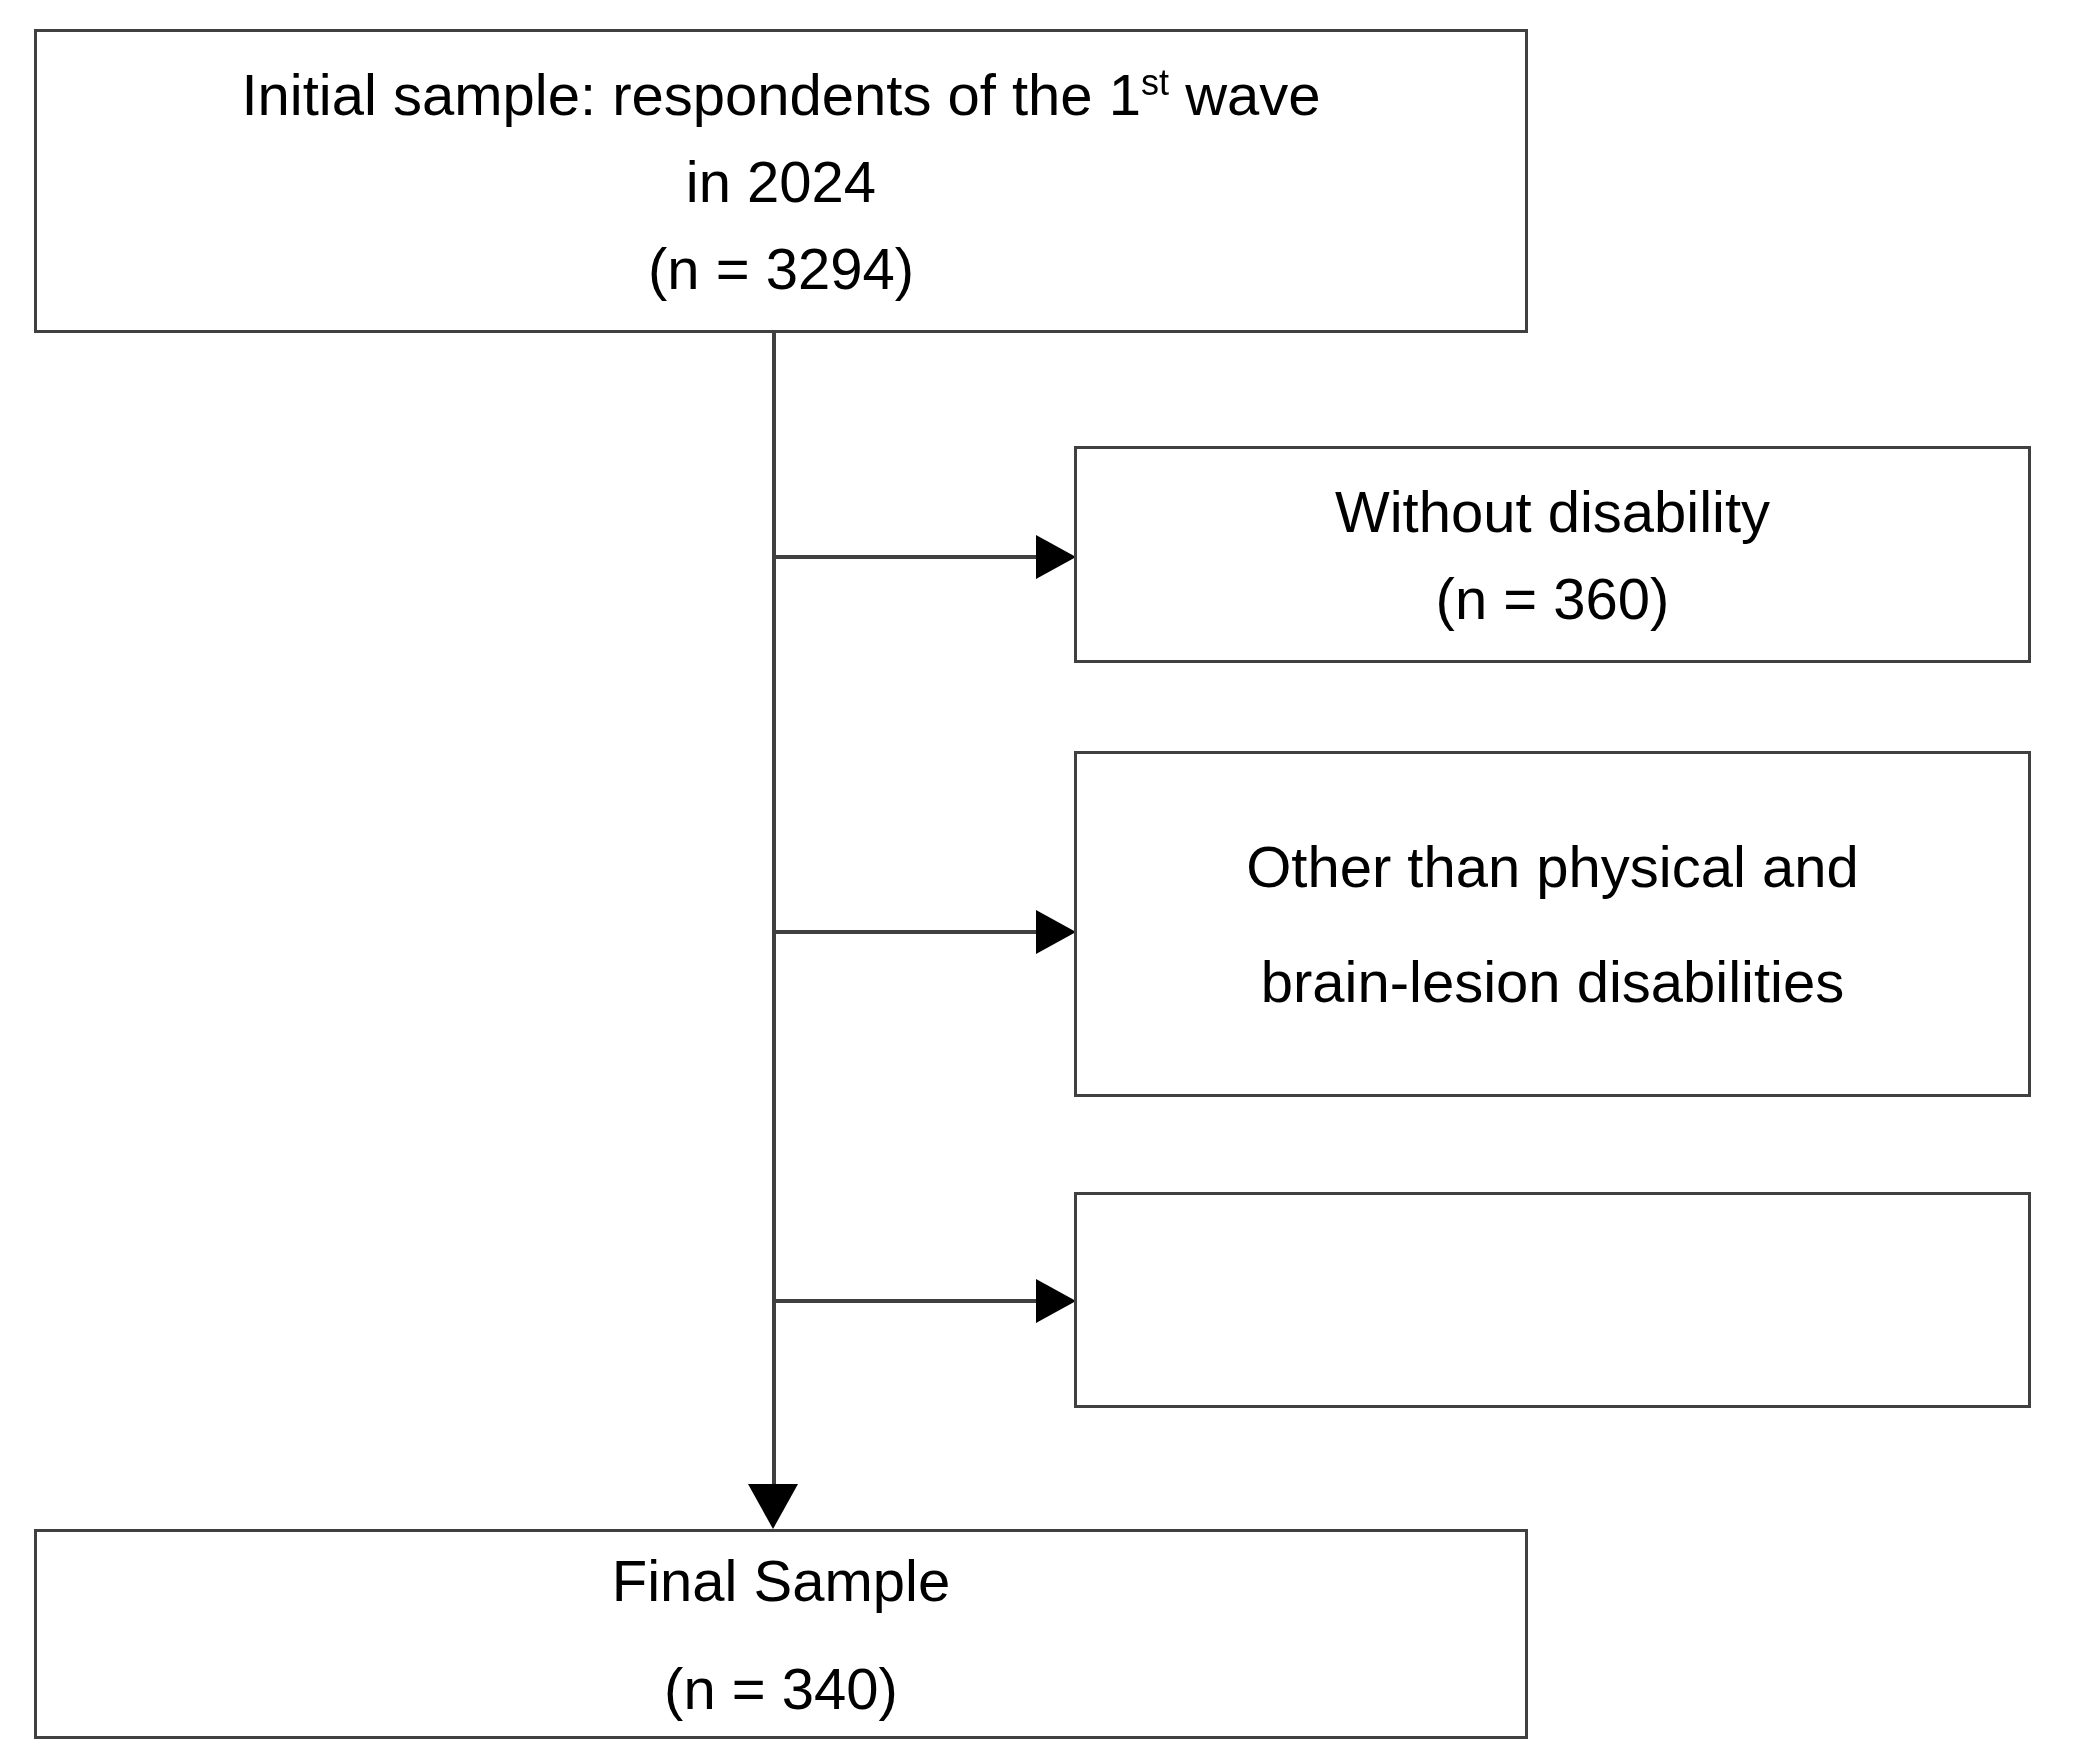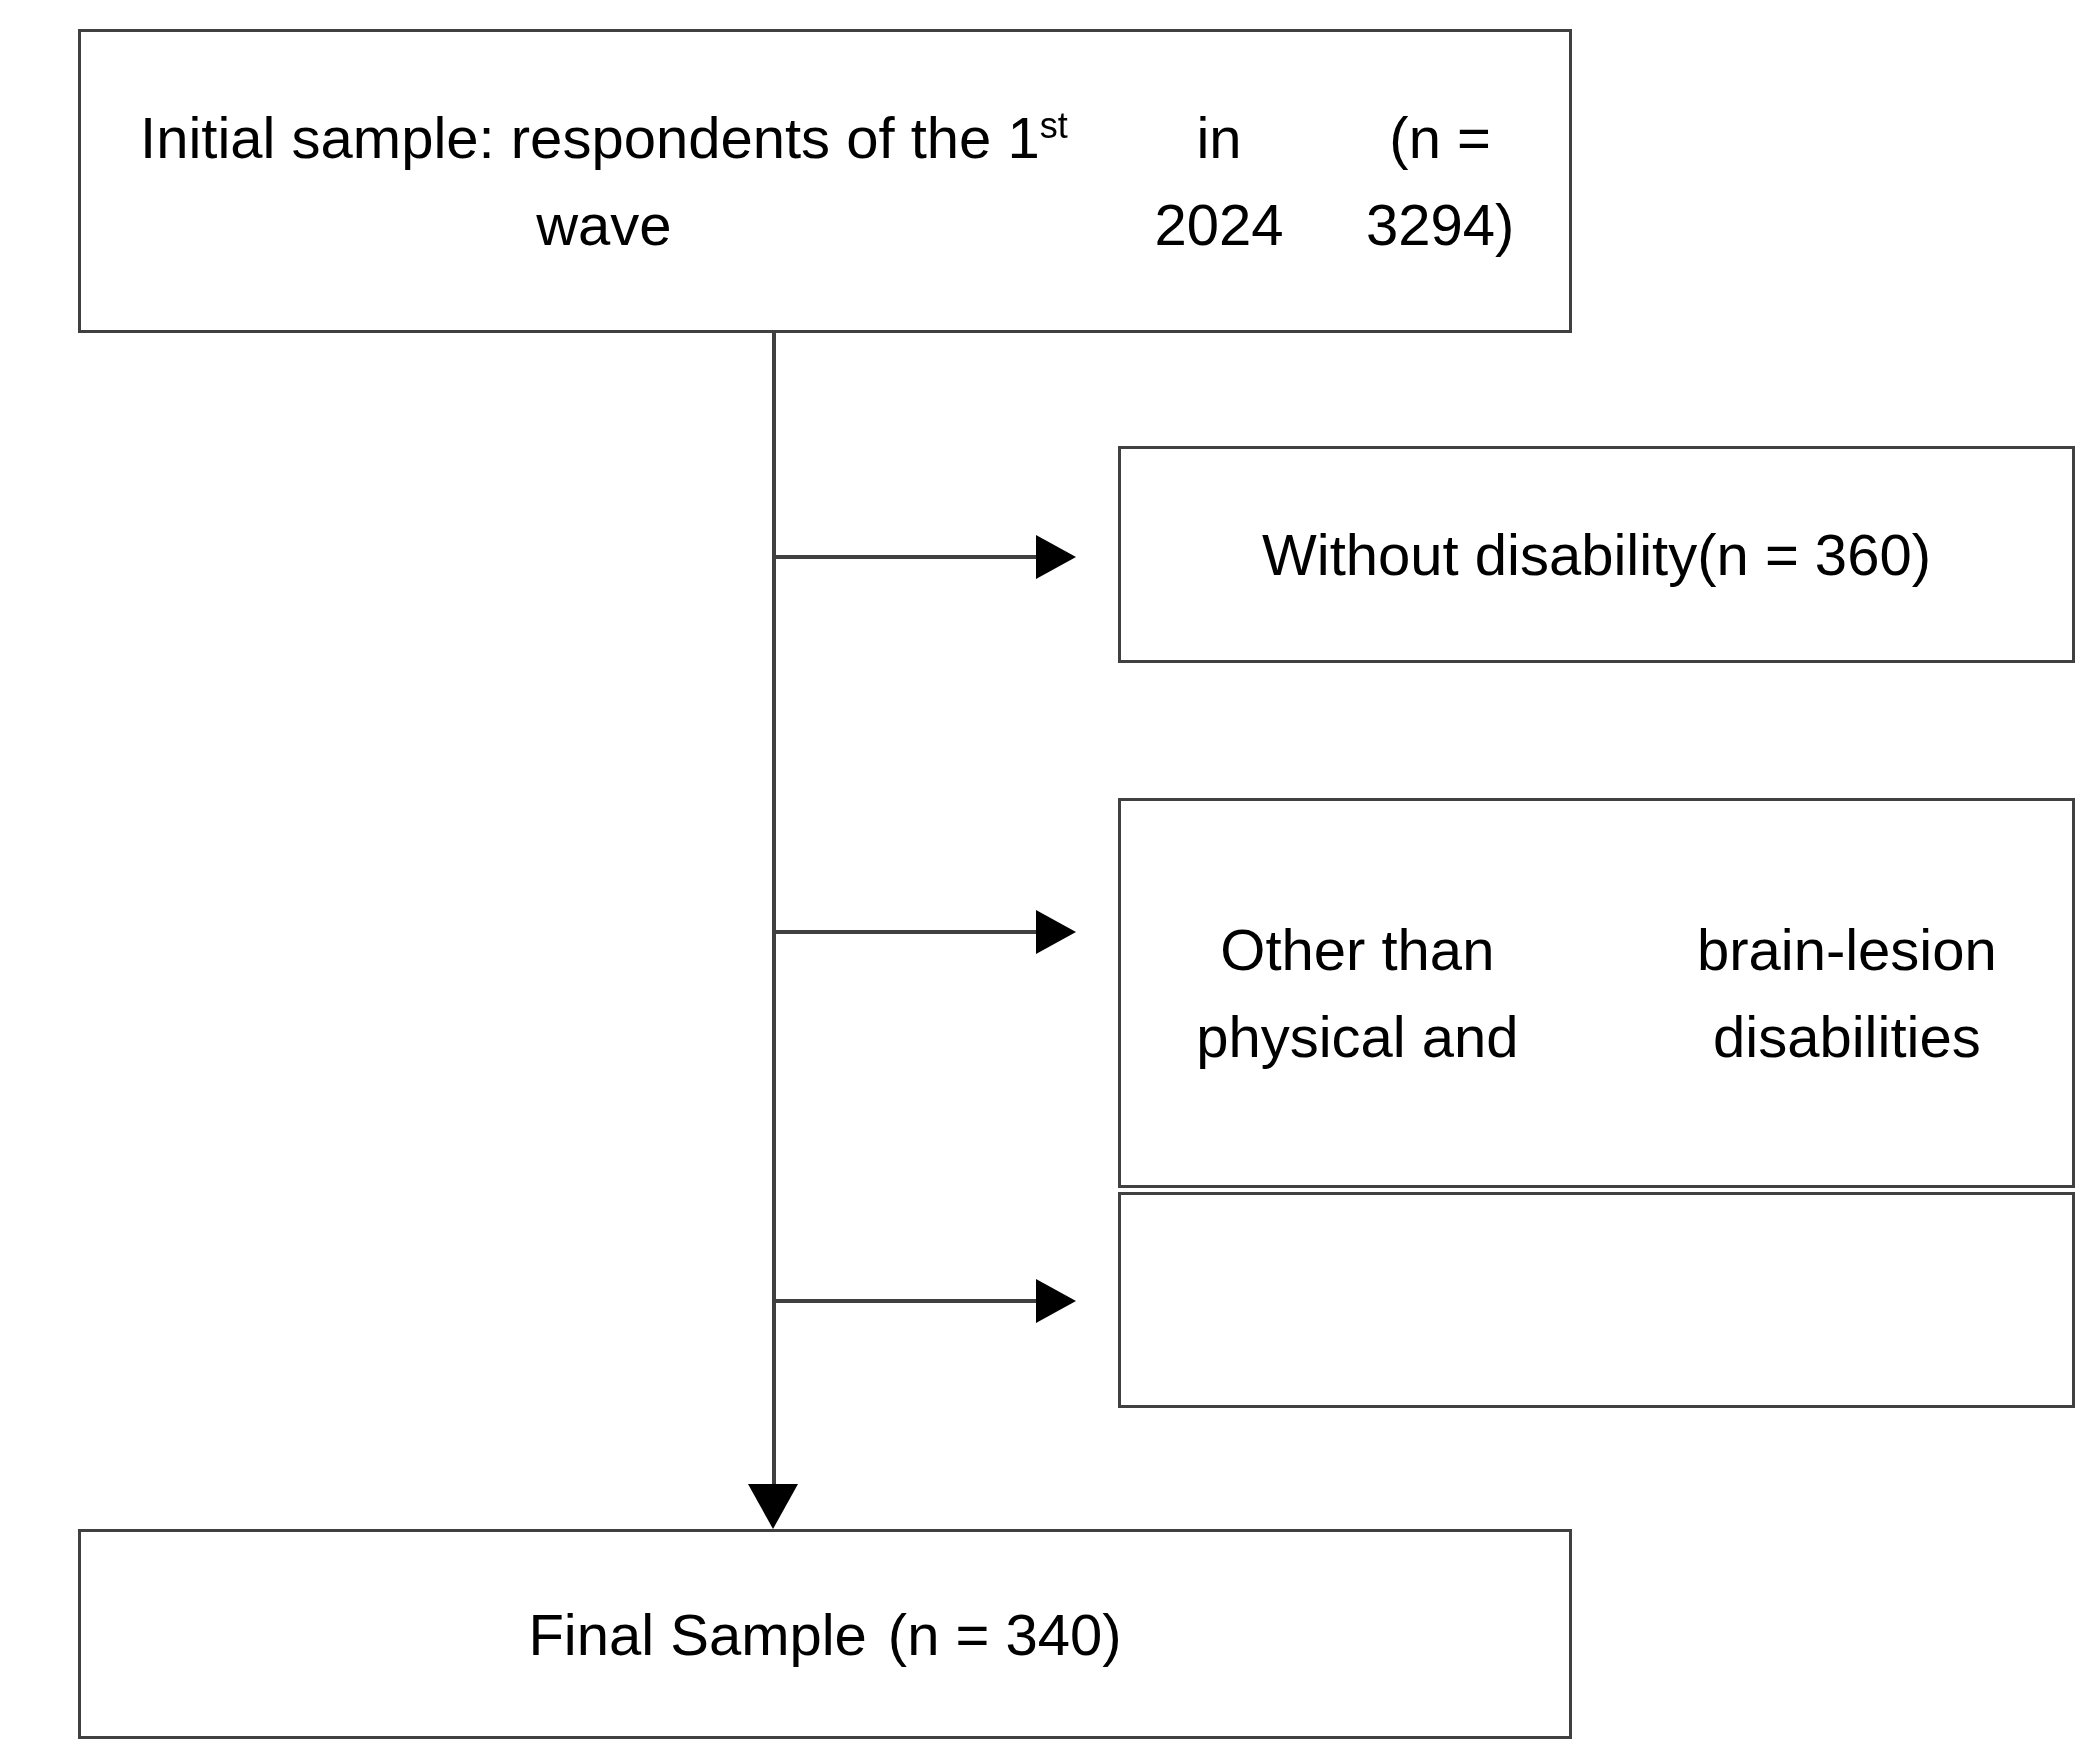--- a/index.html
+++ b/index.html
@@ -15,39 +15,38 @@
     font-family: "Liberation Sans", "DejaVu Sans", sans-serif;
     color: #000000;
     overflow: hidden;
   }
   .box {
     position: absolute;
     border: 3.6px solid #404040;
     background: #ffffff;
     box-sizing: border-box;
     display: flex;
-    flex-direction: row;
+    flex-direction: column;
     justify-content: center;
     align-items: center;
     text-align: center;
     font-size: 58px;
     line-height: 87px;
     color: #000000;
-    margin-left: 44px;
   }
   #initial-box {
     left: 34px;  top: 29px;
     width: 1494px; height: 304px;
   }
   .excl {
     left: 1074px;
     width: 957px;
   }
   #excl-box-0 { top: 446px;  height: 217px; }
-  #excl-box-1 { top: 798px;  height: 390px; gap: 28px; }
+  #excl-box-1 { top: 751px;  height: 346px; gap: 28px; }
   #excl-box-2 { top: 1192px; height: 216px; }
   #final-box {
     left: 34px;  top: 1529px;
     width: 1494px; height: 210px; gap: 21px;
   }
   sup {
     font-size: 36px;
     line-height: 0;
     vertical-align: super;
   }

